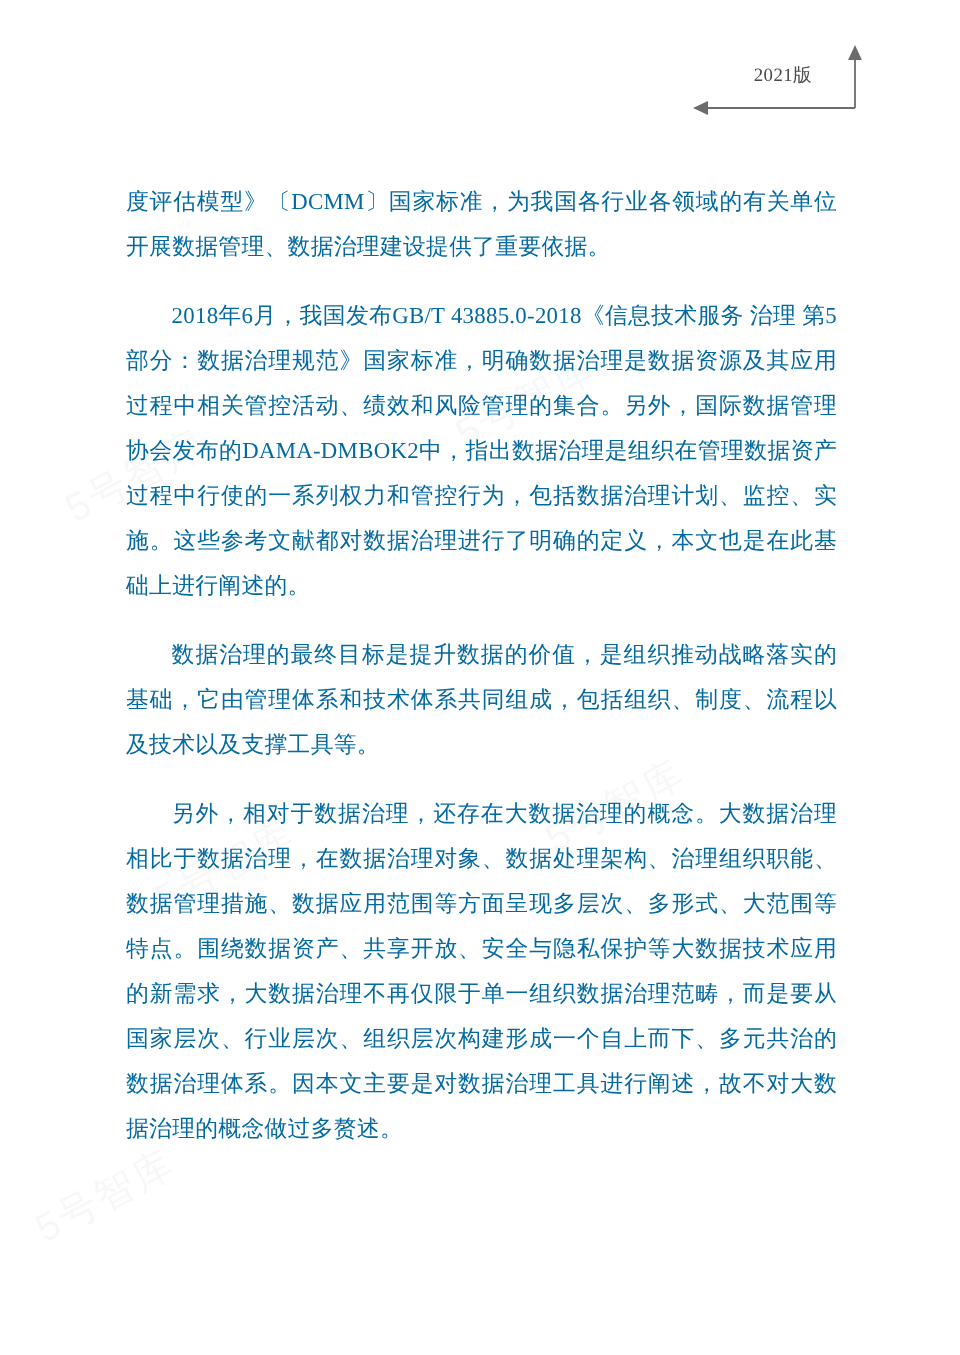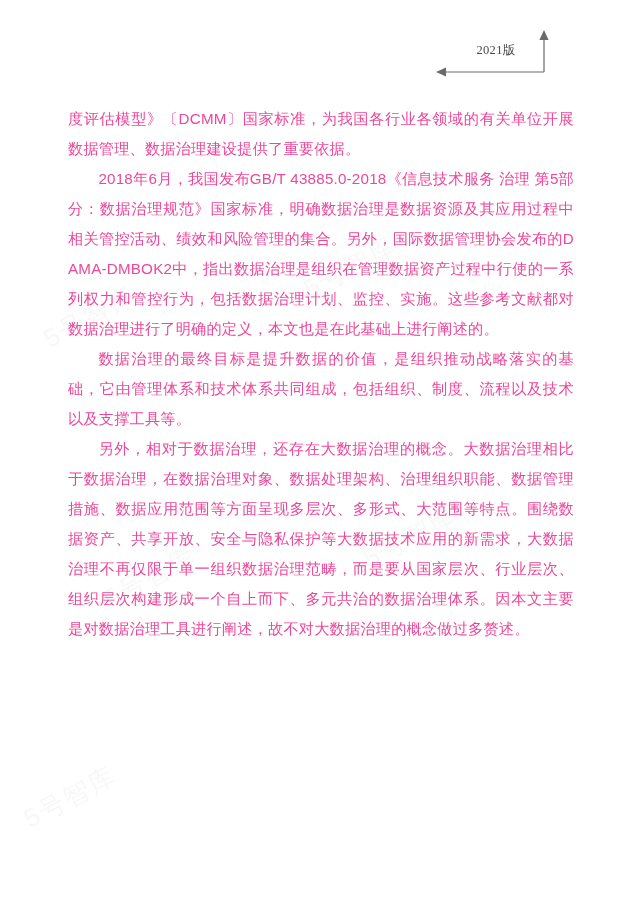--- a/index.html
+++ b/index.html
@@ -45,21 +45,21 @@
   }
   .wm1 { left: 40px;  top: 300px; }
   .wm2 { left: 300px; top: 250px; }
   .wm3 { left: 100px; top: 560px; }
   .wm4 { left: 360px; top: 520px; }
   .wm5 { left: 20px;  top: 780px; }
 
   
   .header-deco {
     position: absolute;
-    left: 429px;
+    left: 455px;
     top: 22px;
     width: 135px;
     height: 62px;
     z-index: 3;
   }
   .header-deco svg {
     display: block;
   }
   .deco-year {
     position: absolute;
@@ -77,25 +77,25 @@
   
   .content {
     position: absolute;
     left: 68px;
     top: 104px;
     width: 506px;
     z-index: 2;
   }
 
   p.body-text {
-    margin: 0;
-    font-family: Liberation Sans, sans-serif;
+    margin: 16px;
+    font-family: Liberation Serif, serif;
     font-size: 15.2px;
     line-height: 30px;
-    color: #ec4899;
+    color: #0369a1;
     text-align: justify;
     text-justify: inter-ideograph;
     letter-spacing: 0.2px;
     word-break: break-all;
   }
   p.indent {
     text-indent: 2em;
   }
 
   

